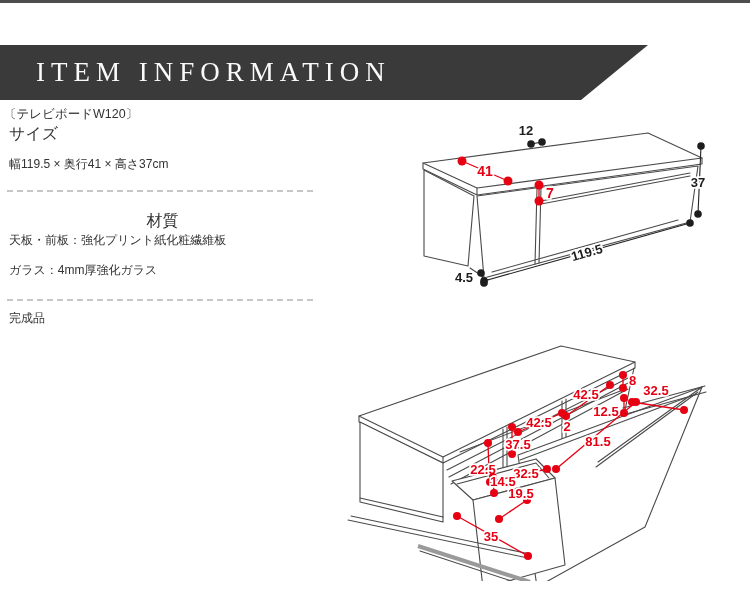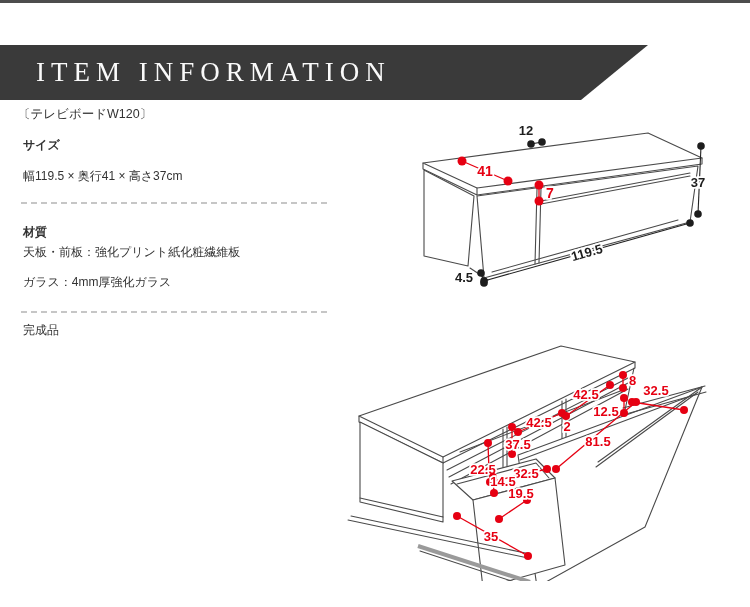--- a/index.html
+++ b/index.html
@@ -4,24 +4,24 @@
 <style>
   html,body{margin:0;padding:0;background:#fff;}
   .canvas{position:relative;width:750px;height:581px;background:#fff;overflow:hidden;
           font-family:"Liberation Sans",sans-serif;color:#333;}
   .top-strip{position:absolute;left:0;top:0;width:750px;height:3px;background:#4d4d4d;}
   .banner{position:absolute;left:0;top:45px;width:750px;height:55px;background:#3a3a3a;
           clip-path:polygon(0 0,648px 0,581px 55px,0 55px);}
   .banner-title{position:absolute;left:36px;top:50%;transform:translateY(-52%);
           font-family:"Liberation Serif",serif;font-size:27px;letter-spacing:6px;
           color:#fafafa;font-weight:400;white-space:nowrap;}
-  .info{position:absolute;left:18px;top:106px;width:312px;font-size:12px;line-height:17px;}
+  .info{position:absolute;left:4px;top:106px;width:312px;font-size:12px;line-height:17px;}
   .p-name{margin:0 0 0 0;font-size:12.5px;}
-  .h{margin:14px 0 0 5px;font-size:12px;font-weight:700;}
-  .h2{margin-top:20px;}
+  .h{margin:2px 0 0 5px;font-size:16px;font-weight:400;}
+  .h2{margin-top:20px;text-align:center;}
   .tline{margin:12px 0 0 5px;line-height:20px;}
   .mline{margin:8px 0 0 5px;line-height:22px;}
   .m-first{margin-top:0px;}
   .sep{margin-top:16px;width:306px;border:0;border-top:2px dashed #c6c6c6;}
   .sep2{margin-top:18px;}
   svg{position:absolute;overflow:visible;}
   .diag-top{left:400px;top:110px;}
   .diag-bottom{left:340px;top:330px;}
   .ln{fill:none;stroke:#4a4a4a;stroke-width:1.1;stroke-linejoin:round;stroke-linecap:round;}
   .fc{fill:#ffffff;stroke:#4a4a4a;stroke-width:1.1;stroke-linejoin:round;}

